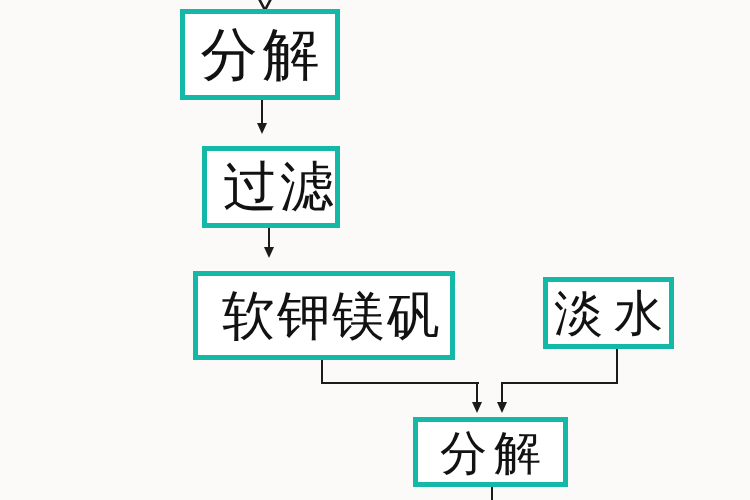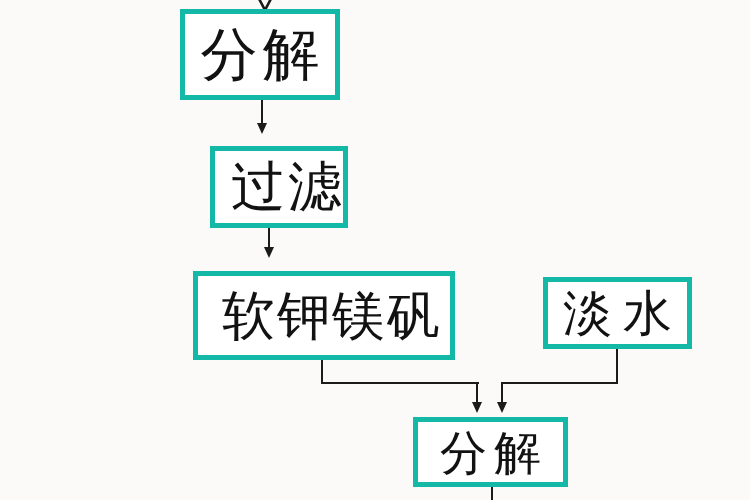--- a/index.html
+++ b/index.html
@@ -21,23 +21,23 @@
     border: 5px solid #14b8a6;
     display: flex;
     align-items: center;
     justify-content: center;
     color: #121212;
     white-space: nowrap;
     line-height: 1;
   }
   .node span { display: block; }
   .node-decompose-top   { left:180px; top:9px;   width:160px; height:91px; font-size:57px; letter-spacing:5px;  padding-left:5px; }
-  .node-filter          { left:202px; top:146px; width:138px; height:82px; font-size:54px; letter-spacing:3px;  padding-left:18px;margin-left:8px; }
+  .node-filter          { left:202px; top:146px; width:138px; height:82px; font-size:54px; letter-spacing:3px;  padding-left:18px; }
   .node-langbeinite     { left:193px; top:271px; width:262px; height:89px; font-size:53px; letter-spacing:2px;  padding-left:16px; }
-  .node-fresh-water     { left:543px; top:277px; width:149px; height:72px; font-size:49px; letter-spacing:11px; padding-left:11px; }
+  .node-fresh-water     { left:543px; top:277px; width:131px; height:72px; font-size:49px; letter-spacing:11px; padding-left:11px; }
   .node-decompose-bottom{ left:413px; top:417px; width:155px; height:70px; font-size:47px; letter-spacing:7px;  padding-left:7px; }
 
   .line {
     position: absolute;
     background: #1b1b1b;
   }
   .arrow-down {
     position: absolute;
     width: 0; height: 0;
     border-left: 5px solid transparent;

